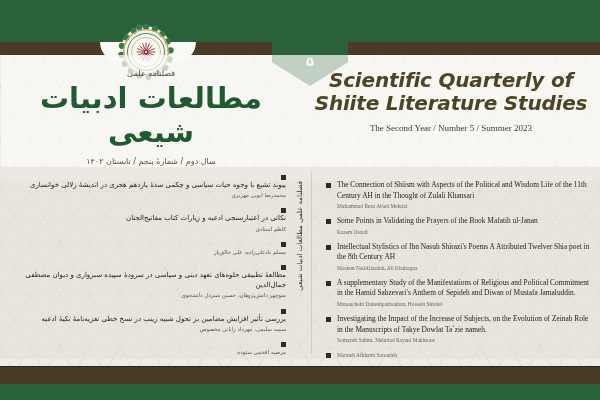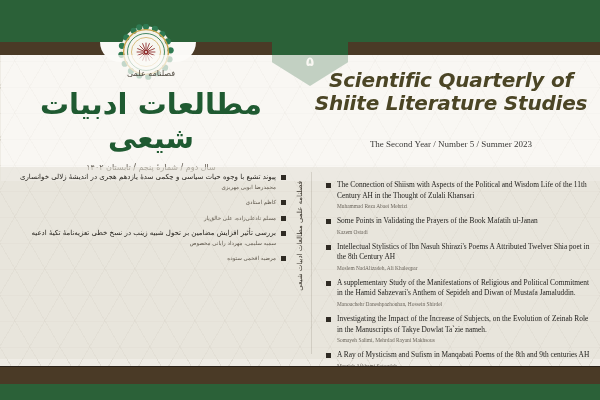--- a/index.html
+++ b/index.html
@@ -58,36 +58,36 @@
   .masthead{
     position:absolute;left:1px;top:55px;width:600px;height:126px;
     background:rgba(252,251,248,.72);
   }
   .fa-side{position:absolute;left:0;top:0;width:300px;height:107px;text-align:center;}
   .fa-kicker{
     margin-top:14px;color:#4f4a40;font-size:8px;direction:rtl;
     font-family:"DejaVu Sans",sans-serif;letter-spacing:.3px;
   }
   .fa-title{
-    margin-top:9px;color:#1f5a31;font-size:29px;font-weight:bold;
+    margin-top:3px;color:#1f5a31;font-size:29px;font-weight:bold;
     direction:rtl;font-family:"DejaVu Sans",sans-serif;letter-spacing:-.5px;
   }
   .fa-sub{
     margin-top:8px;color:#585248;font-size:8px;direction:rtl;
     font-family:"DejaVu Sans",sans-serif;
   }
 
   .en-side{position:absolute;left:300px;top:0;width:300px;height:107px;text-align:center;}
   .en-title{
     margin-top:14px;color:#4b4525;font-size:20px;font-weight:bold;
     font-style:italic;line-height:1.16;font-family:"DejaVu Sans",sans-serif;
     letter-spacing:-.2px;
   }
   .en-sub{
-    margin-top:24px;color:#3b3a38;font-size:9px;
+    margin-top:8px;color:#3b3a38;font-size:9px;
     font-family:"Liberation Serif",serif;
   }
 
   
   .contents{
     position:absolute;left:0;top:167px;width:600px;height:192px;
     background:rgba(228,224,214,.62);
   }
   .divider{
     position:absolute;left:311px;top:172px;width:1px;height:182px;
@@ -103,21 +103,21 @@
     writing-mode:vertical-rl;transform:rotate(180deg);
     color:#3a352c;font-size:7px;direction:rtl;white-space:nowrap;
     font-family:"DejaVu Sans",sans-serif;
   }
 
   
   .fa-list{position:absolute;left:8px;top:172px;width:278px;direction:rtl;text-align:right;}
   .en-list{position:absolute;left:326px;top:180px;width:268px;}
 
   .item{display:flex;margin-bottom:6px;}
-  .fa-list .item{flex-direction:row;}
+  .fa-list .item{flex-direction:column;}
   .bullet{
     width:5px;height:5px;background:#2f2b24;flex:0 0 5px;
     margin-top:3px;
   }
   .fa-list .bullet{margin-left:5px;margin-right:0;}
   .en-list .bullet{margin-right:6px;}
   .item-body{flex:1;min-width:0;}
   .fa-t{
     color:#25221c;font-size:7px;line-height:1.45;
     font-family:"DejaVu Sans",sans-serif;
@@ -228,27 +228,35 @@
     <div class="item">
       <div class="bullet"></div>
       <div class="item-body">
         <div class="fa-t">پیوند تشیع با وجوه حیات سیاسی و حِکمی سدهٔ یازدهم هجری در اندیشهٔ زلالی خوانساری</div>
         <div class="fa-a">محمدرضا ابویی مهریزی</div>
       </div>
     </div>
     <div class="item">
       <div class="bullet"></div>
       <div class="item-body">
+        <div class="fa-t">نکاتی در اعتبارسنجی ادعیه و زیارات کتاب مفاتیح‌الجنان</div>
         <div class="fa-a">کاظم استادی</div>
       </div>
     </div>
     <div class="item">
       <div class="bullet"></div>
       <div class="item-body">
         <div class="fa-a">مسلم نادعلی‌زاده، علی خالق‌پار</div>
+      </div>
+    </div>
+    <div class="item">
+      <div class="bullet"></div>
+      <div class="item-body">
+        <div class="fa-t">مطالعهٔ تطبیقی جلوه‌های تعهد دینی و سیاسی در سرودهٔ سپیده سبزواری و دیوان مصطفی جمال‌الدین</div>
+        <div class="fa-a">منوچهر دانش‌پژوهان، حسین شیردل دانشجوی</div>
       </div>
     </div>
     <div class="item">
       <div class="bullet"></div>
       <div class="item-body">
         <div class="fa-t">بررسی تأثیر افزایش مضامین بر تحول شبیه زینب در نسخ خطی تعزیه‌نامهٔ تکیهٔ ادعیه</div>
         <div class="fa-a">سمیه سلیمی، مهرداد رایانی مخصوص</div>
       </div>
     </div>
     <div class="item">
@@ -291,21 +299,20 @@
     <div class="item">
       <div class="bullet"></div>
       <div class="item-body">
         <div class="en-t">Investigating the Impact of the Increase of Subjects, on the Evolution of Zeinab Role in the Manuscripts of Takye Dowlat Ta`zie nameh.</div>
         <div class="en-a">Somayeh Salimi, Mehrdad Rayani Makhsous</div>
       </div>
     </div>
     <div class="item">
       <div class="bullet"></div>
       <div class="item-body">
-        <div class="en-t">A Ray of Mysticism and Sufism in Manqabati Poems of the 8th and 9th centuries AH</div>
         <div class="en-a">Marzieh Afkhami Sotoudeh</div>
       </div>
     </div>
   </div>
 
   <div class="foot-line"></div>
   <div class="foot-brown"></div>
   <div class="foot-green"></div>
 
 </div>

